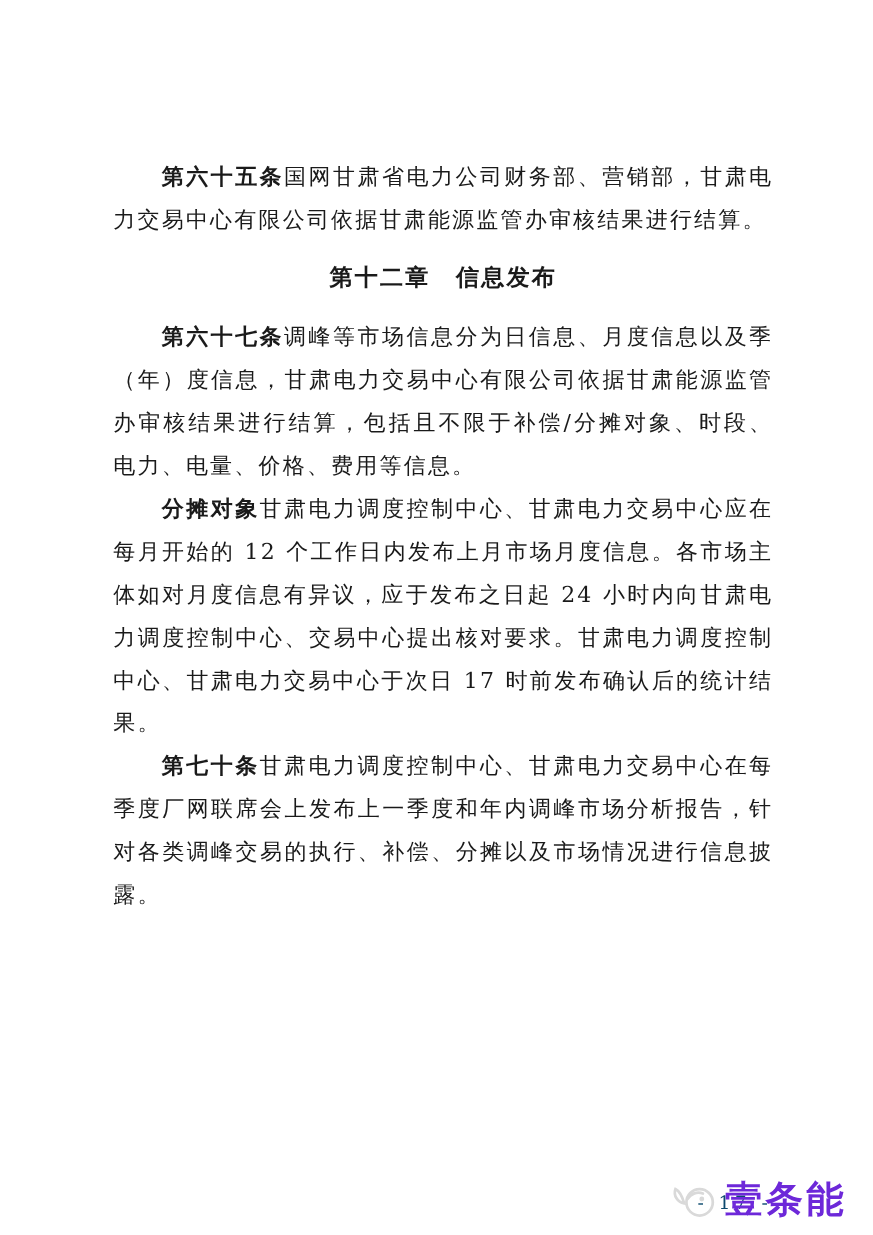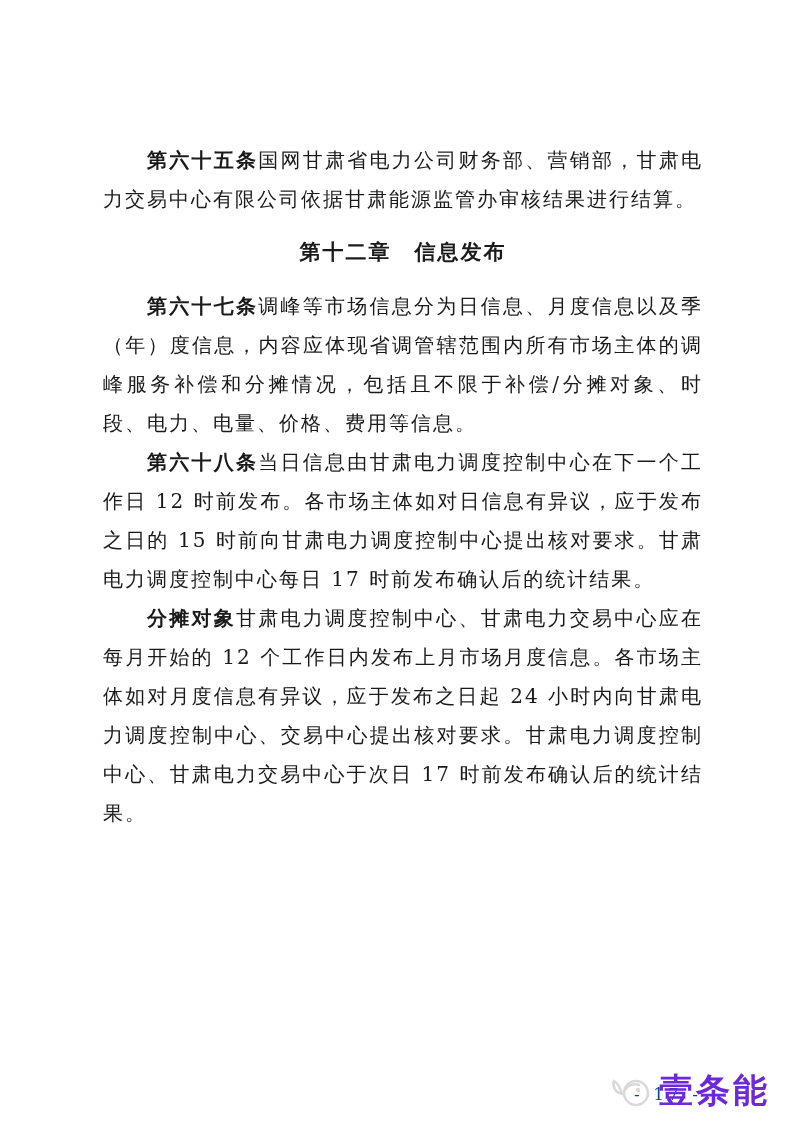--- a/index.html
+++ b/index.html
@@ -74,26 +74,26 @@
 </head>
 <body>
 
 <div class="doc">
 
   <p class="para"><b class="artnum">第六十五条</b><span>国网甘肃省电力公司财务部、营销部，甘肃电力交易中心有限公司依据甘肃能源监管办审核结果进行结算。</span></p>
 
   <h2 class="chapter">第十二章　信息发布</h2>
 
 
-  <p class="para"><b class="artnum">第六十七条</b><span>调峰等市场信息分为日信息、月度信息以及季（年）度信息，内容应体现省调管辖范围内所有市场主体的调峰服务补偿和分摊情况，包括且不限于补偿/分摊对象、时段、电力、电量、价格、费用等信息。</span></p>
+  <p class="para"><b class="artnum">第六十七条</b><span>调峰等市场信息分为日信息、月度信息以及季（年）度信息，甘肃电力交易中心有限公司依据甘肃能源监管办审核结果进行结算，包括且不限于补偿/分摊对象、时段、电力、电量、价格、费用等信息。</span></p>
 
-  <p class="para"><b class="artnum">第六十八条</b><span>当日信息由甘肃电力调度控制中心在下一个工作日 12 时前发布。各市场主体如对日信息有异议，应于发布之日的 15 时前向甘肃电力调度控制中心提出核对要求。甘肃电力调度控制中心每日 17 时前发布确认后的统计结果。</span></p>
 
   <p class="para"><b class="artnum">分摊对象</b><span>甘肃电力调度控制中心、甘肃电力交易中心应在每月开始的 12 个工作日内发布上月市场月度信息。各市场主体如对月度信息有异议，应于发布之日起 24 小时内向甘肃电力调度控制中心、交易中心提出核对要求。甘肃电力调度控制中心、甘肃电力交易中心于次日 17 时前发布确认后的统计结果。</span></p>
 
+  <p class="para"><b class="artnum">第七十条</b><span>甘肃电力调度控制中心、甘肃电力交易中心在每季度厂网联席会上发布上一季度和年内调峰市场分析报告，针对各类调峰交易的执行、补偿、分摊以及市场情况进行信息披露。</span></p>
 
 </div>
 
 <div class="page-number">- 17 -</div>
 
 <div class="watermark">
   <span class="watermark-logo">
     <svg width="44" height="36" viewBox="0 0 44 36">
       <g fill="none" stroke="#d9d9d9" stroke-width="2.5" stroke-linecap="round">
         <path d="M4 8 C 2 14, 6 20, 12 21 C 10 14, 8 10, 4 8 Z"></path>

